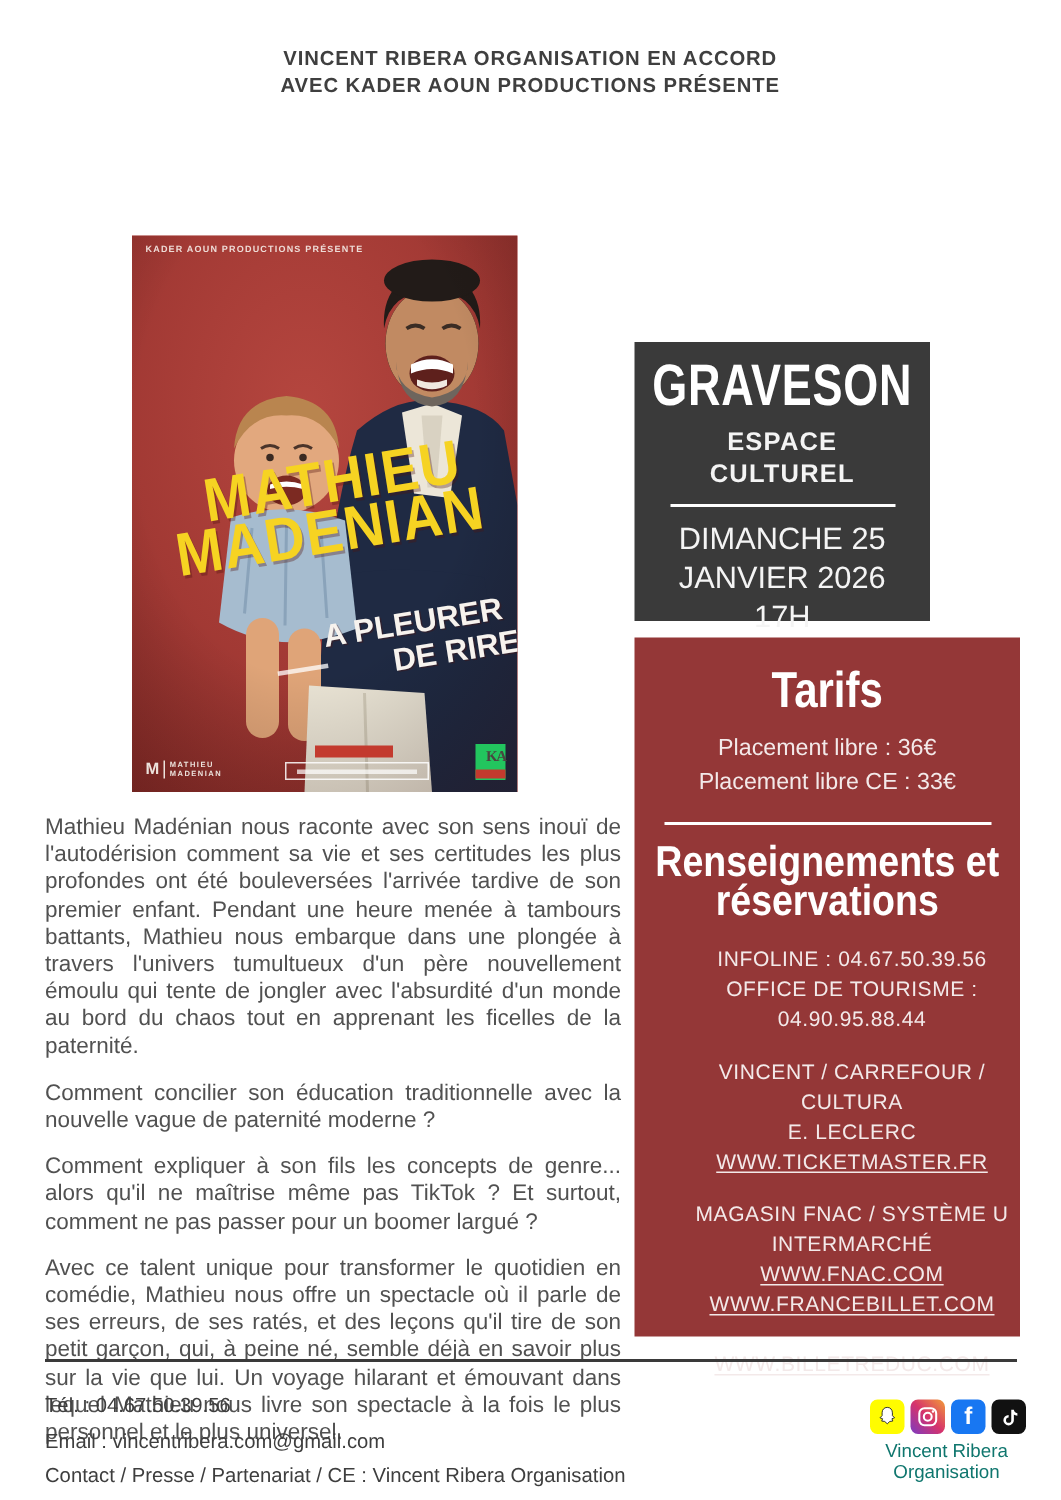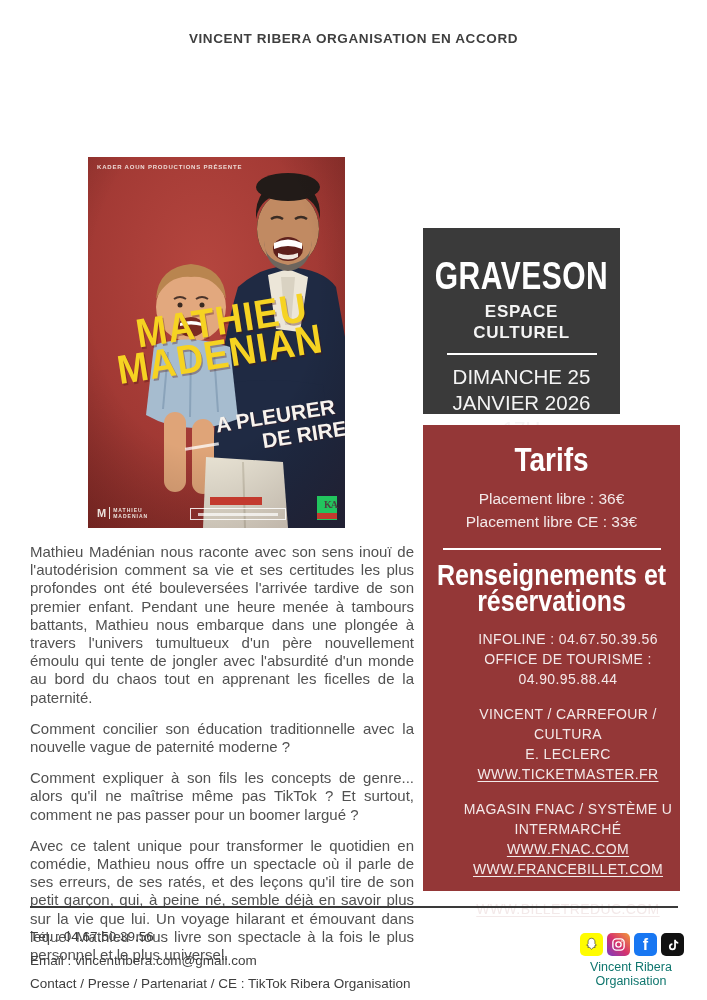--- a/index.html
+++ b/index.html
@@ -49,21 +49,21 @@
     justify-content:center; }
   .poster-urlbox i { display:block; width:80px; height:3px; background:rgba(255,255,255,.7); }
   .poster-kabox { position:absolute; right:8px; bottom:8px; width:20px; height:24px;
     background:#22c55e; display:flex; flex-direction:column; align-items:flex-end; }
   .poster-kabox .ka { font-family:"Liberation Serif", serif; font-size:10px; line-height:17px;
     color:#4a4440; font-weight:bold; letter-spacing:-1px; }
   .poster-kabox .kastrip { width:100%; height:6px; background:#c33a2e; }
 
   
   .venue-box { position:absolute; left:423px; top:228px; width:197px; height:186px;
-    background:#3a3a3a; color:#fff; text-align:center; padding-top:30px; }
+    background:#3a3a3a; color:#fff; text-align:center; padding-top:13px; }
   .venue-city { display:inline-block; font-size:30px; font-weight:bold; letter-spacing:.5px;
     transform:scale(1.0,1.3); transform-origin:center 45%; }
   .venue-name { margin-top:9px; font-size:17px; font-weight:bold; line-height:21px;
     letter-spacing:.8px; color:#f4f4f4; }
   .venue-hr { width:150px; height:2px; background:#fff; margin:10px auto 9px auto; }
   .venue-date { font-size:20.5px; line-height:26px; font-weight:normal; color:#f4f4f4; }
 
   
   .info-box { position:absolute; left:423px; top:425px; width:257px; height:466px;
     background:#943737; color:#f3e9e9; text-align:center; padding-top:19px; }
@@ -96,20 +96,21 @@
   .sicon.tt { background:#111; }
   .org-label { position:absolute; left:566px; top:961px; width:130px; text-align:center;
     font-size:12.5px; line-height:13.5px; color:#0f766e; }
 </style>
 </head>
 <body>
 
 <div class="page">
 
   <div class="presenter l1">VINCENT RIBERA ORGANISATION EN ACCORD</div>
+  <div class="presenter l2">AVEC KADER AOUN PRODUCTIONS PRÉSENTE</div>
 
   <div class="poster">
     <svg class="photo" width="257" height="371" viewBox="0 0 257 371">
       <defs>
         <radialGradient id="bg" cx="45%" cy="32%" r="85%">
           <stop offset="0%" stop-color="#b5463f"></stop>
           <stop offset="60%" stop-color="#a03833"></stop>
           <stop offset="100%" stop-color="#862c28"></stop>
         </radialGradient>
       </defs>
@@ -242,21 +243,21 @@
     <p>Mathieu Madénian nous raconte avec son sens inouï de l'autodérision comment sa vie et ses certitudes les plus profondes ont été bouleversées l'arrivée tardive de son premier enfant. Pendant une heure menée à tambours battants, Mathieu nous embarque dans une plongée à travers l'univers tumultueux d'un père nouvellement émoulu qui tente de jongler avec l'absurdité d'un monde au bord du chaos tout en apprenant les ficelles de la paternité.</p>
     <p>Comment concilier son éducation traditionnelle avec la nouvelle vague de paternité moderne ?</p>
     <p>Comment expliquer à son fils les concepts de genre... alors qu'il ne maîtrise même pas TikTok ? Et surtout, comment ne pas passer pour un boomer largué ?</p>
     <p>Avec ce talent unique pour transformer le quotidien en comédie, Mathieu nous offre un spectacle où il parle de ses erreurs, de ses ratés, et des leçons qu'il tire de son petit garçon, qui, à peine né, semble déjà en savoir plus sur la vie que lui. Un voyage hilarant et émouvant dans lequel Mathieu nous livre son spectacle à la fois le plus personnel et le plus universel.</p>
   </div>
 
   <div class="footer-divider"></div>
   <div class="contact">
     <div>Tél. : 04.67.50.39.56</div>
     <div>Email : vincentribera.com@gmail.com</div>
-    <div>Contact / Presse / Partenariat / CE : TikTok Ribera Organisation</div>
+    <div>Contact / Presse / Partenariat / CE : Vincent Ribera Organisation</div>
   </div>
 
   <div class="social-row">
     <div class="sicon snap">
       <svg width="15" height="15" viewBox="0 0 24 24">
           <path fill="#fff" stroke="#2a2a2a" stroke-width="1" d="M12 2c3.5 0 5.5 2.6 5.5 5.8v3l2.3 2.3-2.8 1 .9 2.5-3.2.4L12 19.5 9.3 17l-3.2-.4.9-2.5-2.8-1 2.3-2.3v-3C6.5 4.6 8.5 2 12 2z"></path>
         </svg>
     </div>
     <div class="sicon insta">
       <svg width="15" height="15" viewBox="0 0 24 24" fill="none" stroke="#fff" stroke-width="2.2">

